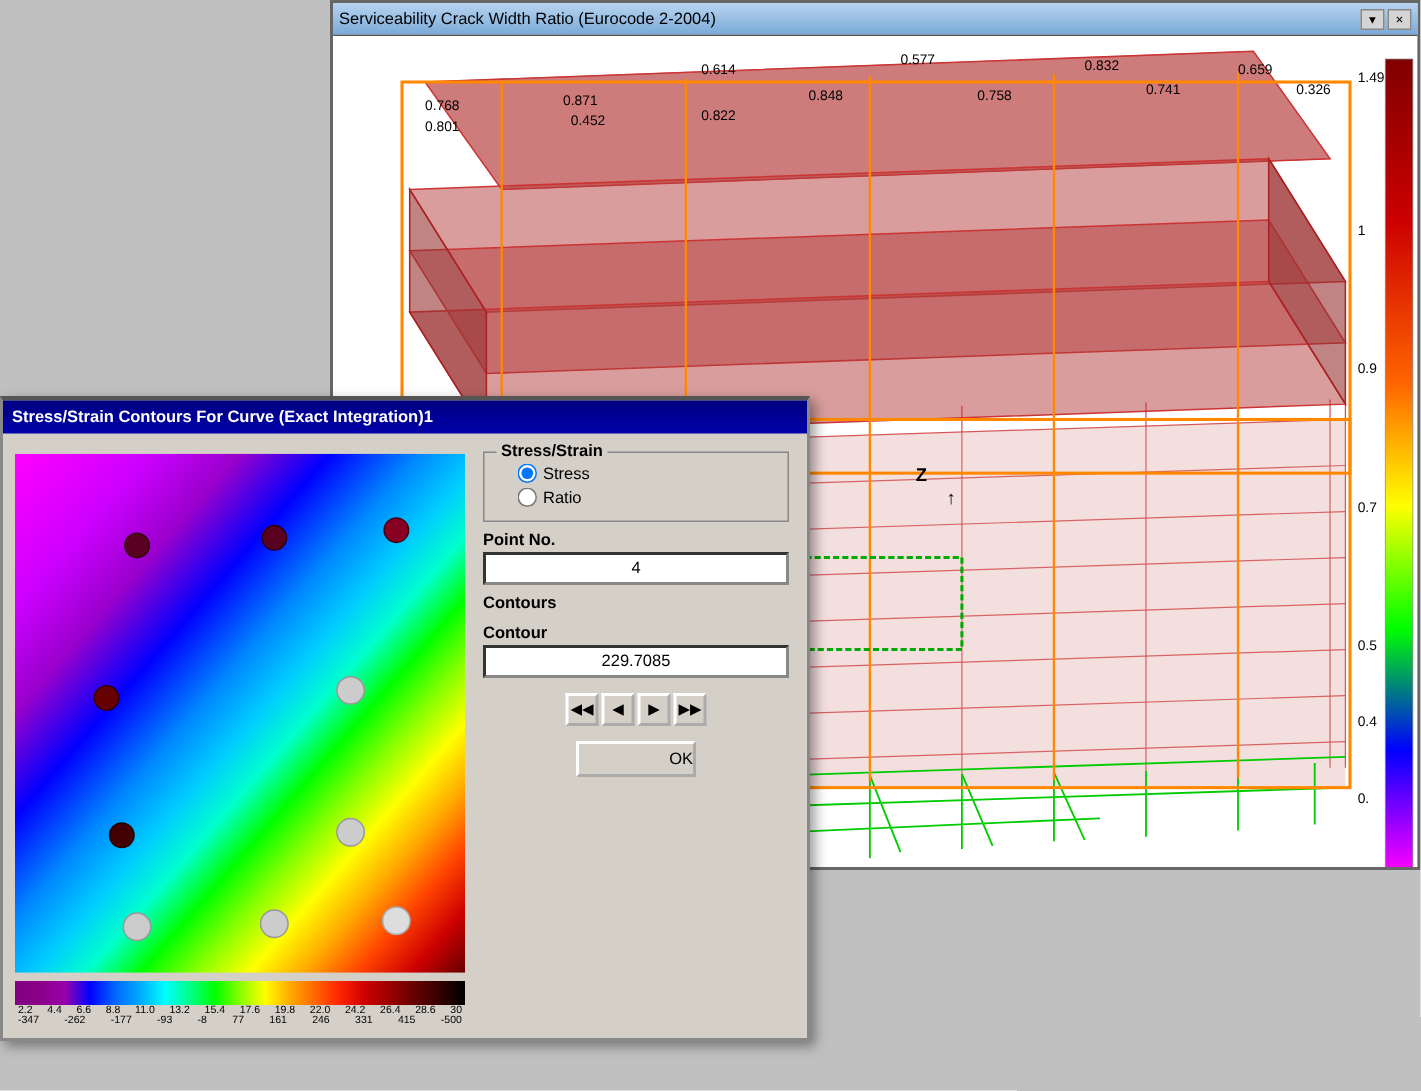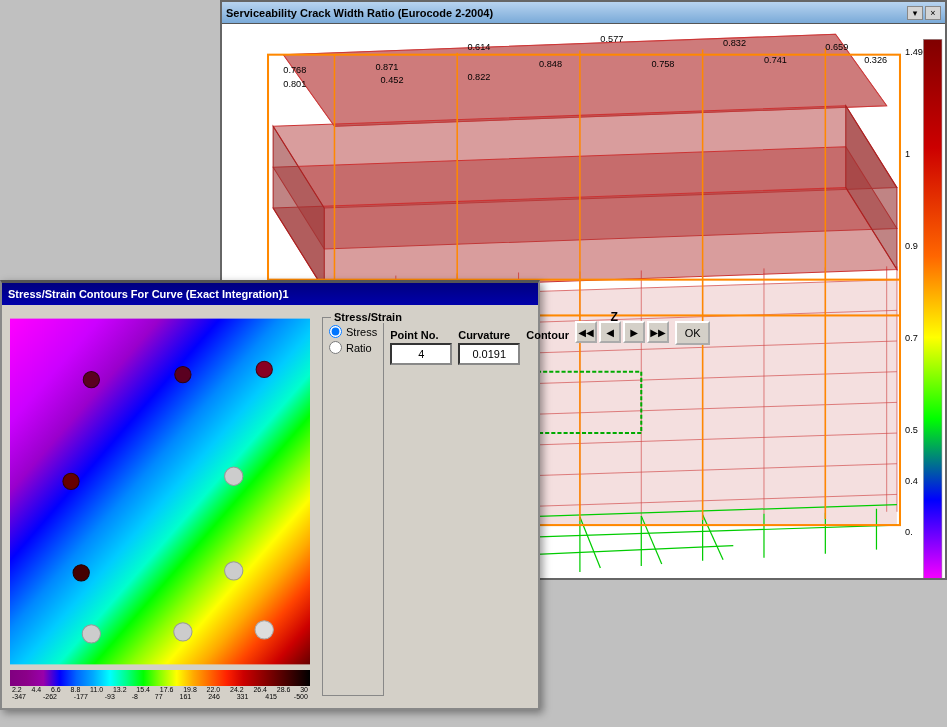--- a/index.html
+++ b/index.html
@@ -27,21 +27,21 @@
       background: linear-gradient(to bottom, #b8d4f0, #7aaad8);
       height: 22px;
       display: flex;
       align-items: center;
       justify-content: space-between;
       padding: 0 4px;
       border-bottom: 1px solid #555;
     }
     .main-window-title {
       font-size: 11px;
-      font-weight: bold;
+      font-weight: normal;
       color: #000;
     }
     .window-controls {
       display: flex;
       gap: 2px;
     }
     .win-btn {
       width: 16px;
       height: 14px;
       background: #d4d4d4;
@@ -56,21 +56,21 @@
       width: 100%;
       height: calc(100% - 22px);
       position: relative;
       background: #0ea5e9;
       overflow: hidden;
     }
 
     
     .contour-dialog {
       position: absolute;
-      top: 280px;
+      top: 264px;
       left: 0;
       width: 540px;
       height: 430px;
       background: #d4d0c8;
       border: 2px solid #888;
       border-top: 3px solid #555;
       box-shadow: 3px 3px 8px rgba(0,0,0,0.4);
       z-index: 10;
     }
     .dialog-titlebar {
@@ -141,21 +141,21 @@
       justify-content: space-between;
       font-size: 7px;
       padding: 0 2px;
       color: #000;
     }
 
     
     .right-panel {
       flex: 1;
       display: flex;
-      flex-direction: row;
+      flex-direction: column;
       gap: 6px;
       padding: 4px;
     }
 
     .group-box {
       border: 1px solid #888;
       padding: 4px 6px 6px 6px;
       position: relative;
       background: #d4d0c8;
     }
@@ -166,33 +166,33 @@
       background: #d4d0c8;
       padding: 0 3px;
       font-size: 11px;
       font-weight: bold;
     }
 
     .radio-row {
       display: flex;
       align-items: center;
       gap: 4px;
-      margin: 3px 0;
+      margin: 3px 16px;
     }
     .radio-row input[type="radio"] {
       margin: 0;
     }
     .radio-label {
       font-size: 11px;
     }
 
     .field-label {
       font-size: 11px;
       font-weight: bold;
-      margin-top: 12px;
+      margin-top: 0;
       margin-bottom: 2px;
     }
     .field-input {
       width: 100%;
       height: 22px;
       border: 2px inset #888;
       background: white;
       text-align: center;
       font-size: 11px;
       padding: 2px;
@@ -219,21 +219,21 @@
 
     .ok-btn {
       width: 80px;
       height: 24px;
       background: #d4d0c8;
       border: 2px outset #ffffff;
       cursor: pointer;
       font-size: 11px;
       display: flex;
       align-items: center;
-      justify-content: center;
+      justify-content: flex-end;
       margin: 4px auto;
     }
 
     
     .svg-container {
       position: absolute;
       inset: 0;
     }
   </style>
 </head>
@@ -467,26 +467,26 @@
         </div>
       </div>
 
 
       <div>
         <div class="field-label">Point No.</div>
         <input type="text" class="field-input" value="4" style="">
       </div>
 
       <div>
-        <div class="field-label">Curvature</div>
-        <input type="text" class="field-input" value="0.0191" style="">
+        <div class="field-label">Contours</div>
       </div>
 
       <div>
         <div class="field-label">Contour</div>
+        <input type="text" class="field-input" value="229.7085" style="">
       </div>
 
       <div class="nav-buttons">
         <div class="nav-btn">◀◀</div>
         <div class="nav-btn">◀</div>
         <div class="nav-btn">▶</div>
         <div class="nav-btn">▶▶</div>
       </div>
 
       <div class="ok-btn">

